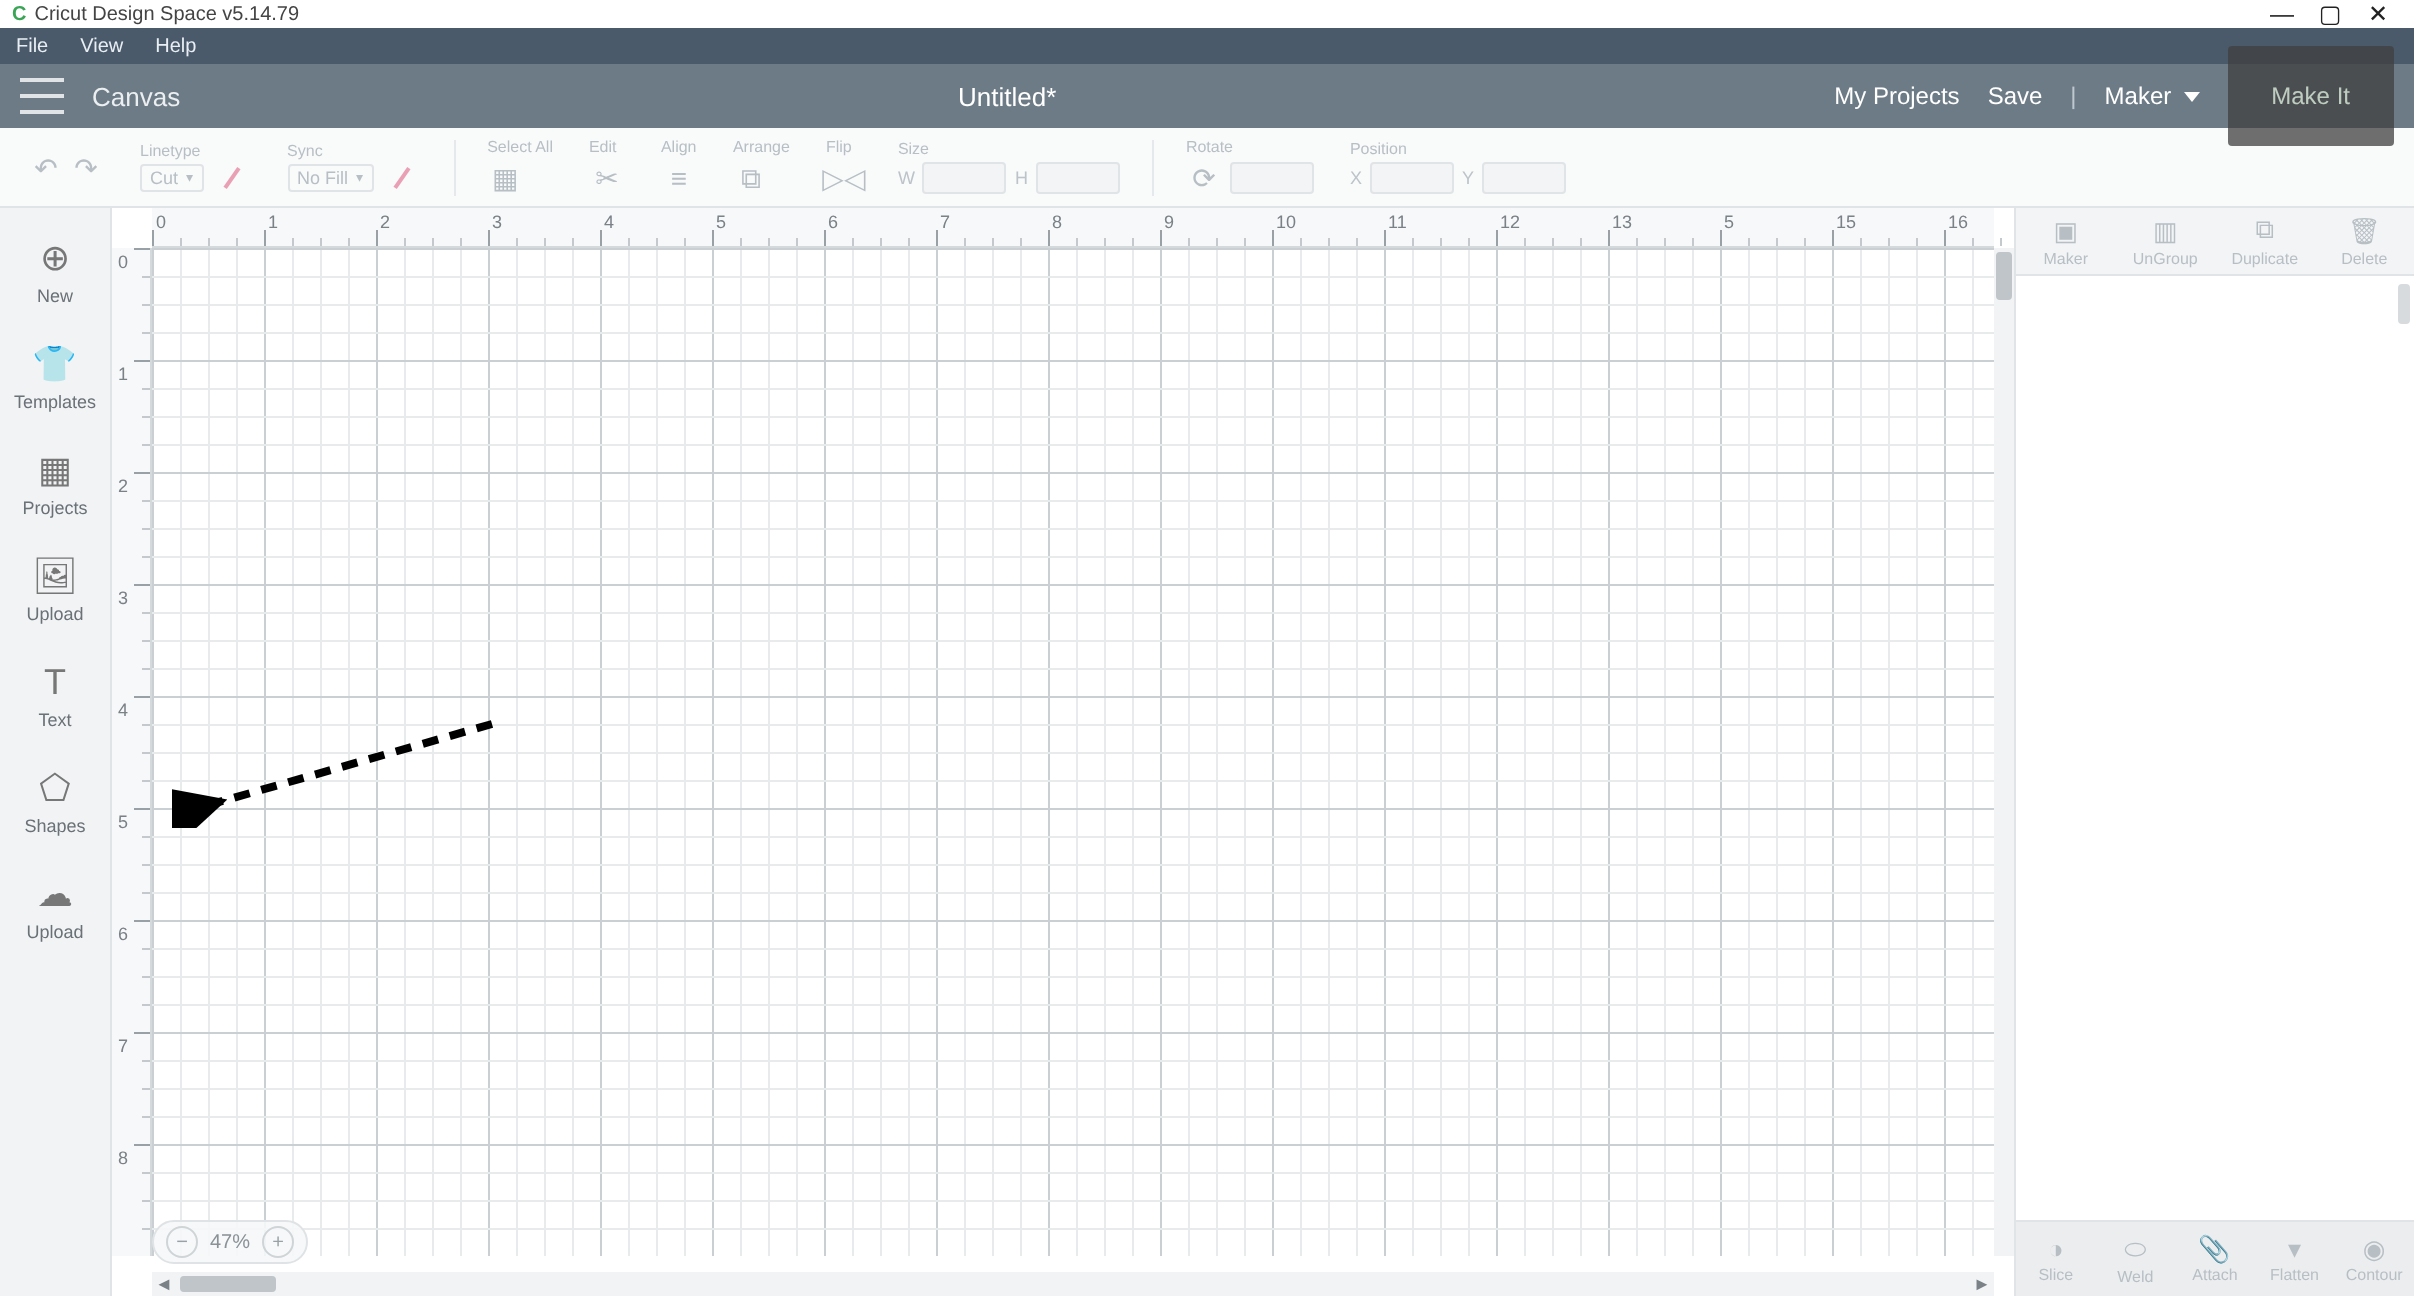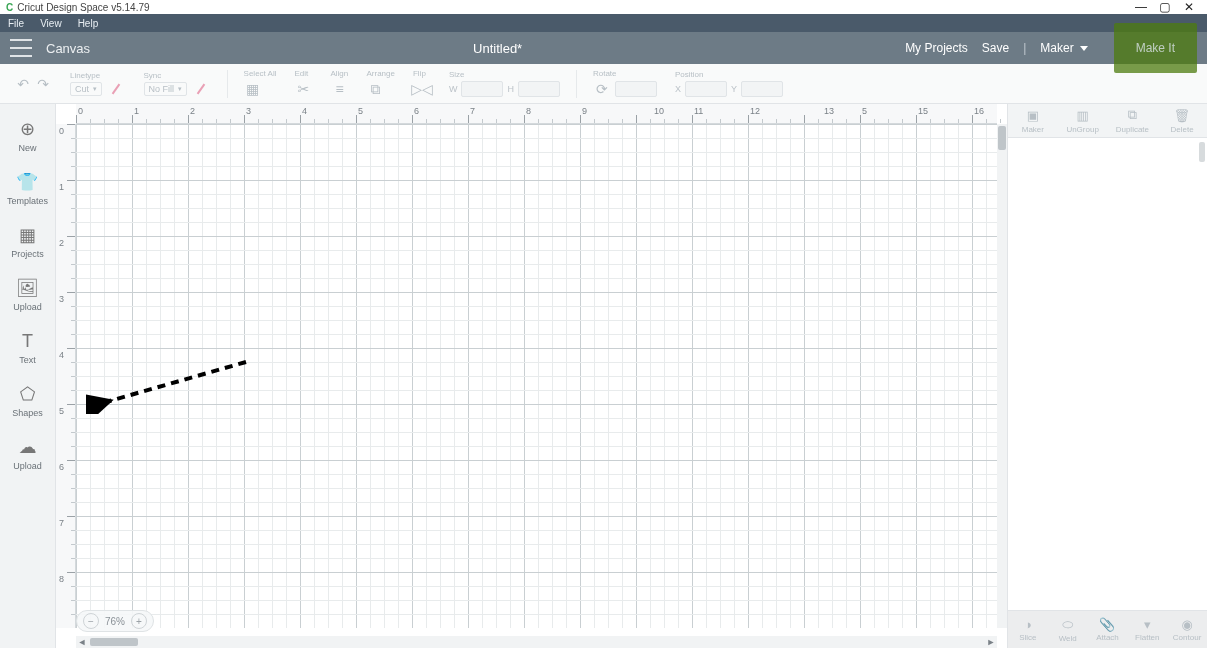--- a/index.html
+++ b/index.html
@@ -17,21 +17,21 @@
 
 
 .appheader { height: 32px; background: #6d7b86; color: #fff; display: flex; align-items: center; padding: 0 10px; }
 .hamburger { width: 22px; height: 18px; display: flex; flex-direction: column; justify-content: space-between; cursor: pointer; margin-right: 14px; }
 .hamburger span { height: 2px; background: #e0e4e7; }
 .appheader .canvas-label { font-size: 13px; color: #eceff1; }
 .appheader .title { flex: 1; text-align: center; font-size: 13px; color: #fff; }
 .appheader .rlinks { display: flex; align-items: center; gap: 14px; font-size: 12px; }
 .appheader .rlinks .sep { color: #bfc8ce; }
 .appheader .rlinks .dd::after { content: ""; display:inline-block; margin-left:6px; border-left:4px solid transparent; border-right:4px solid transparent; border-top:5px solid #fff; vertical-align: middle; }
-.makeit { background: #4d7c0f; color: #dbe9d5; padding: 18px 22px; border-radius: 2px; font-size: 12px; cursor: pointer; opacity: 0.75; margin-left: 12px; }
+.makeit { background: #404040; color: #dbe9d5; padding: 18px 22px; border-radius: 2px; font-size: 12px; cursor: pointer; opacity: 0.75; }
 
 
 .toolbar { height: 40px; background: #f9fafa; border-bottom: 1px solid #e1e4e7; display: flex; align-items: center; padding: 0 8px; color: #bcc3c9; font-size: 9px; gap: 6px; }
 .toolbar .tb-group { display:flex; flex-direction: column; align-items:flex-start; padding: 0 6px; gap:2px; }
 .toolbar .tb-group.row { flex-direction: row; align-items:center; }
 .toolbar .tb-label { font-size: 8px; color:#b7bfc5; }
 .toolbar .tb-ctl { display:flex; align-items:center; gap:4px; }
 .toolbar .mini-select { border:1px solid #e0e4e7; padding: 1px 4px; font-size: 9px; color:#b7bfc5; border-radius:2px; min-width:30px; display:inline-flex; align-items:center; }
 .toolbar .mini-select::after { content:"▾"; margin-left:4px; font-size:7px; }
 .toolbar .slash { width:12px; height:2px; background:#e9a0b5; transform: rotate(-55deg); margin:0 4px; }
@@ -274,36 +274,36 @@
         <div class="rnum" style="left: 450px;">8</div>
         <div class="rmaj" style="left: 448px;"></div>
         <div class="rmin" style="left: 462px;"></div>
         <div class="rmin" style="left: 476px;"></div>
         <div class="rmin" style="left: 490px;"></div>
         <div class="rnum" style="left: 506px;">9</div>
         <div class="rmaj" style="left: 504px;"></div>
         <div class="rmin" style="left: 518px;"></div>
         <div class="rmin" style="left: 532px;"></div>
         <div class="rmin" style="left: 546px;"></div>
-        <div class="rnum" style="left: 578px;">10</div>
+        <div class="rnum" style="left: 562px;">10</div>
         <div class="rmaj" style="left: 560px;"></div>
         <div class="rmin" style="left: 574px;"></div>
         <div class="rmin" style="left: 588px;"></div>
         <div class="rmin" style="left: 602px;"></div>
         <div class="rnum" style="left: 618px;">11</div>
         <div class="rmaj" style="left: 616px;"></div>
         <div class="rmin" style="left: 630px;"></div>
         <div class="rmin" style="left: 644px;"></div>
         <div class="rmin" style="left: 658px;"></div>
         <div class="rnum" style="left: 674px;">12</div>
         <div class="rmaj" style="left: 672px;"></div>
         <div class="rmin" style="left: 686px;"></div>
         <div class="rmin" style="left: 700px;"></div>
         <div class="rmin" style="left: 714px;"></div>
-        <div class="rnum" style="left: 748px;">13</div>
+        <div class="rnum" style="left: 730px;">13</div>
         <div class="rmaj" style="left: 728px;"></div>
         <div class="rmin" style="left: 742px;"></div>
         <div class="rmin" style="left: 756px;"></div>
         <div class="rmin" style="left: 770px;"></div>
         <div class="rnum" style="left: 786px;">5</div>
         <div class="rmaj" style="left: 784px;"></div>
         <div class="rmin" style="left: 798px;"></div>
         <div class="rmin" style="left: 812px;"></div>
         <div class="rmin" style="left: 826px;"></div>
         <div class="rnum" style="left: 842px;">15</div>
@@ -472,21 +472,21 @@
       </div>
     <div class="hscroll">
       <div class="harrow">◄</div>
       <div class="track">
           <div class="thumb"></div>
         </div>
       <div class="harrow">►</div>
     </div>
     <div class="zoom-pill">
       <span class="zbtn">−</span>
-      <span>76%</span>
+      <span>47%</span>
       <span class="zbtn">+</span>
     </div>
 
     <svg class="annotation-arrow" style="left:30px; top:250px;" width="180" height="60">
       <defs>
           <marker id="ahead" markerWidth="12" markerHeight="12" refX="2" refY="5" orient="auto">
             <path d="M10,0 L0,5 L10,10 Z" fill="#000"></path>
           </marker>
         </defs>
       <line x1="160" y1="8" x2="20" y2="48" stroke="#000" stroke-width="4" stroke-dasharray="8,6" marker-end="url(#ahead)"></line>

